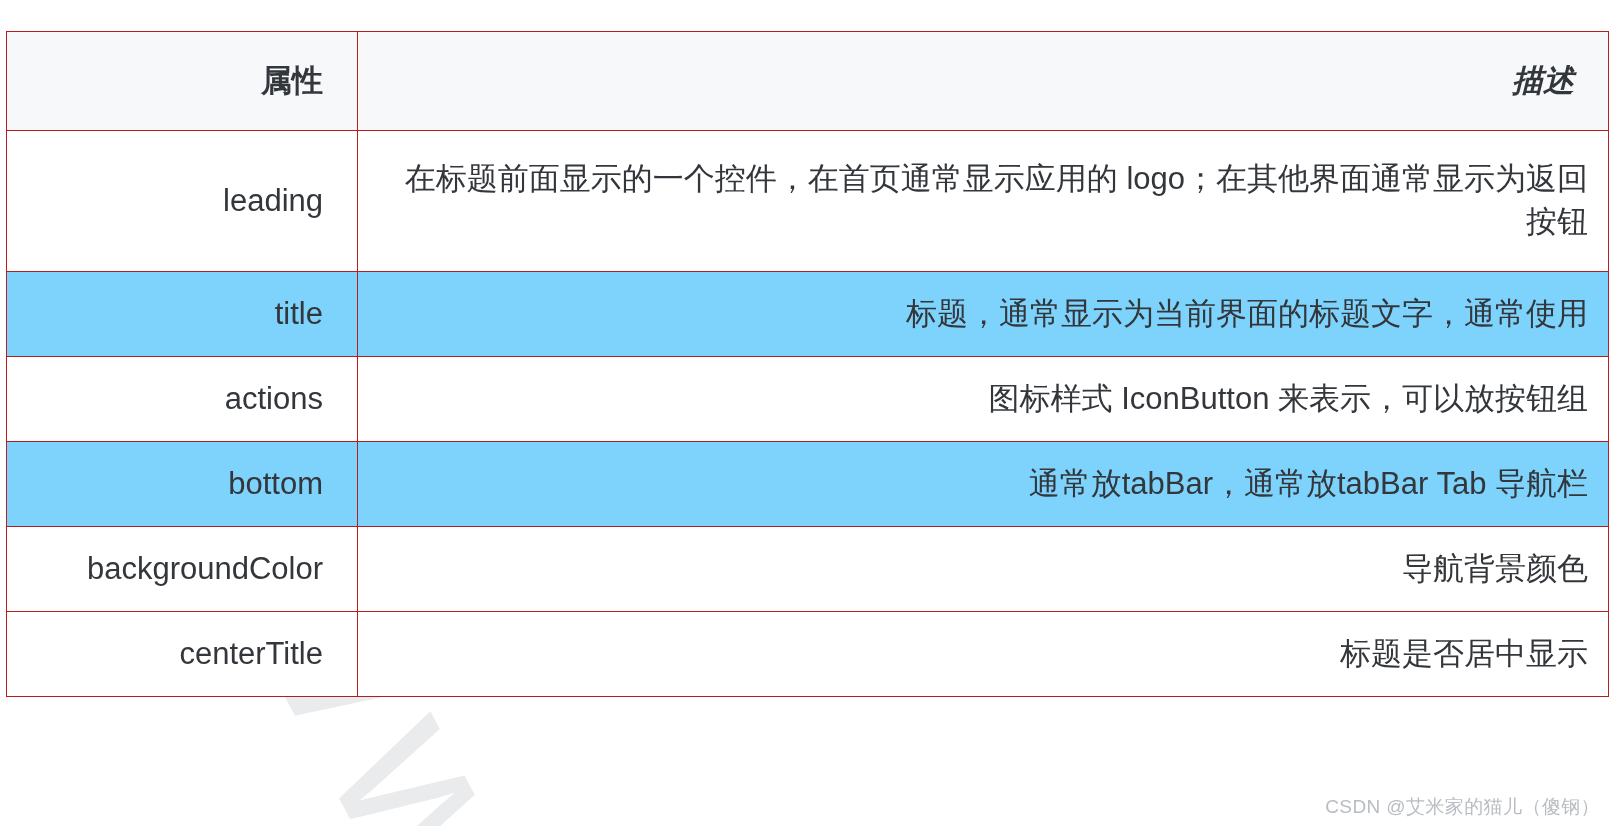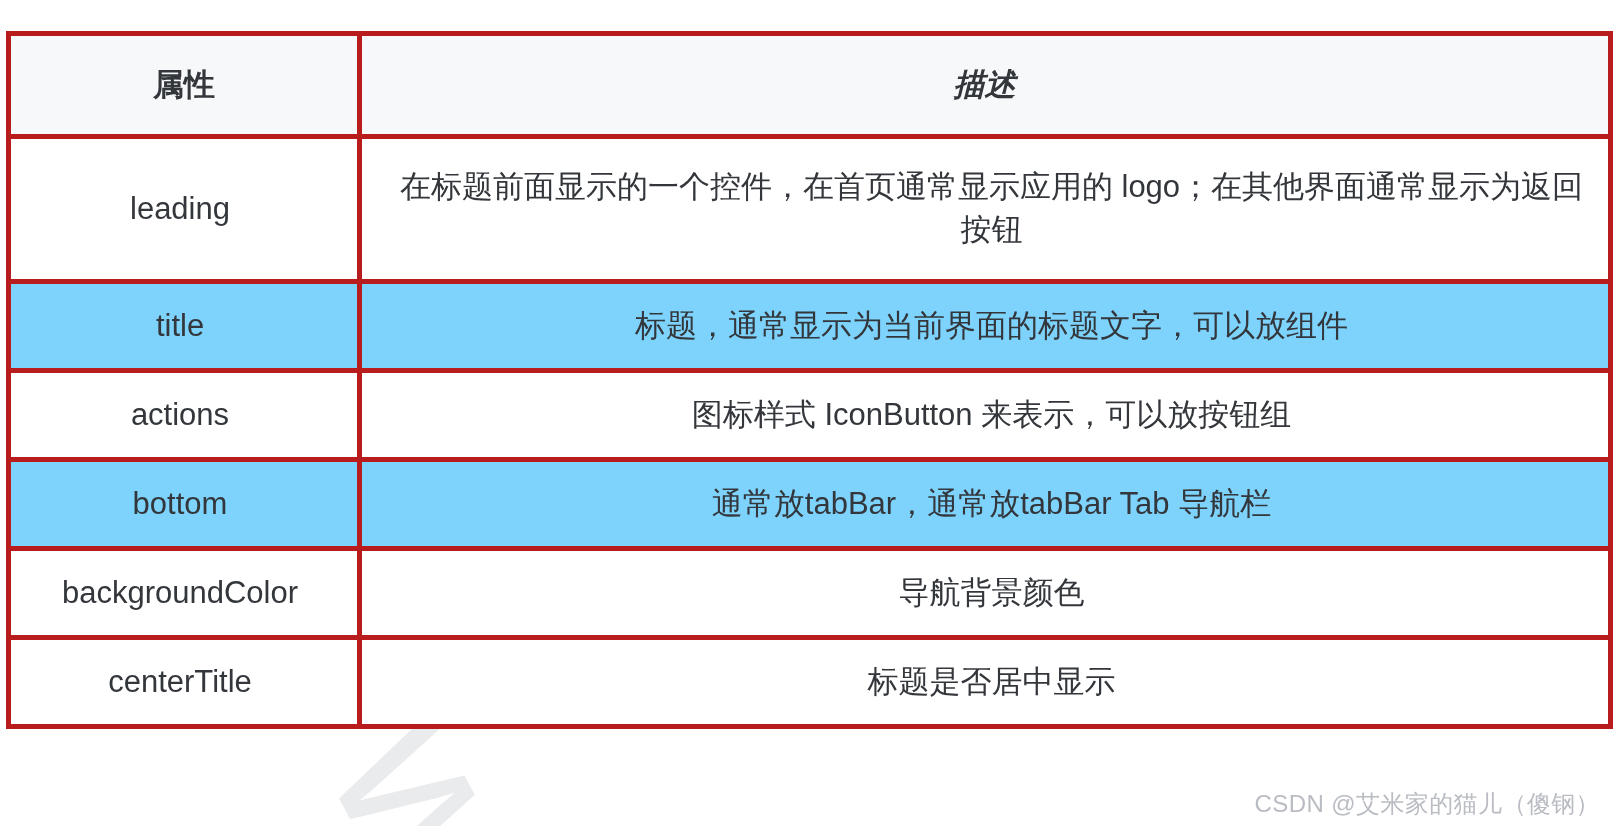--- a/index.html
+++ b/index.html
@@ -53,23 +53,23 @@
     border-collapse: collapse;
     width: 1602px;
     table-layout: fixed;
     background: transparent;
   }
   table.doc-table col.c-attr { width: 351px; }
   table.doc-table col.c-desc { width: 1251px; }
 
   table.doc-table th,
   table.doc-table td {
-    border: 5px solid #b91c1c;
+    border: 1px solid #b91c1c;
     vertical-align: middle;
-    text-align: center;
+    text-align: right;
     color: #33363b;
   }
 
   table.doc-table thead th {
     background: #f6f8fa;
     font-weight: bold;
     font-size: 31px;
     line-height: 1.3;
     height: 98px;
     padding: 0 34px;
@@ -100,21 +100,21 @@
 
   
   table.doc-table tbody tr.h-tall td { height: 112px; }
   table.doc-table tbody tr.h-std td  { height: 56px; }
 
   
   #csdn-credit {
     position: absolute;
     right: 14px;
     bottom: 6px;
-    font-size: 24px;
+    font-size: 19px;
     color: #b9bcc2;
     font-family: "Liberation Sans", "DejaVu Sans", sans-serif;
     white-space: nowrap;
     z-index: 5;
     letter-spacing: 0.4px;
   }
 </style>
 </head>
 <body>
 
@@ -134,21 +134,21 @@
         <th class="th-desc">描述</th>
       </tr>
     </thead>
     <tbody>
       <tr class="row-plain h-tall">
         <td class="td-attr">leading</td>
         <td class="td-desc">在标题前面显示的一个控件，在首页通常显示应用的 logo；在其他界面通常显示为返回按钮</td>
       </tr>
       <tr class="row-shaded h-std">
         <td class="td-attr">title</td>
-        <td class="td-desc">标题，通常显示为当前界面的标题文字，可以放组件</td>
+        <td class="td-desc">标题，通常显示为当前界面的标题文字，通常使用</td>
       </tr>
       <tr class="row-plain h-std">
         <td class="td-attr">actions</td>
         <td class="td-desc">图标样式 IconButton 来表示，可以放按钮组</td>
       </tr>
       <tr class="row-shaded h-std">
         <td class="td-attr">bottom</td>
         <td class="td-desc">通常放tabBar，通常放tabBar Tab 导航栏</td>
       </tr>
       <tr class="row-plain h-std">

